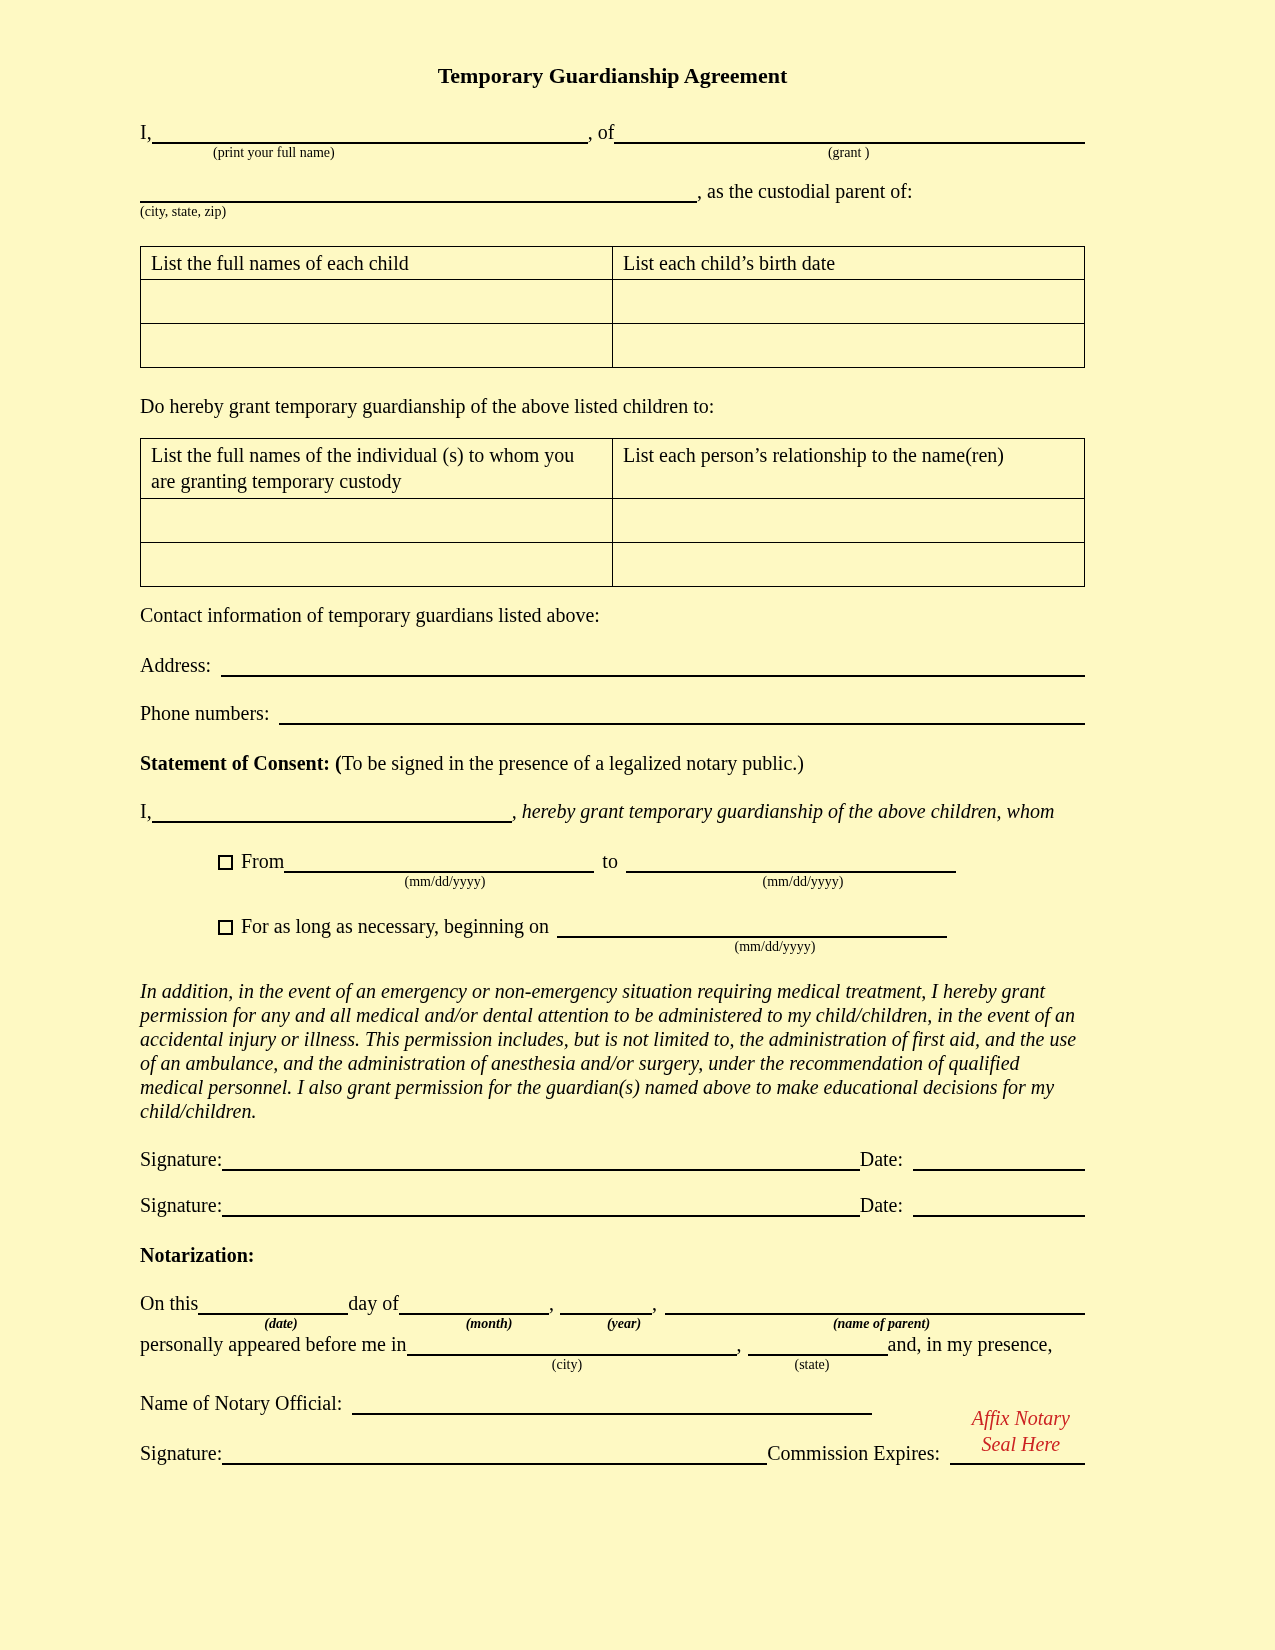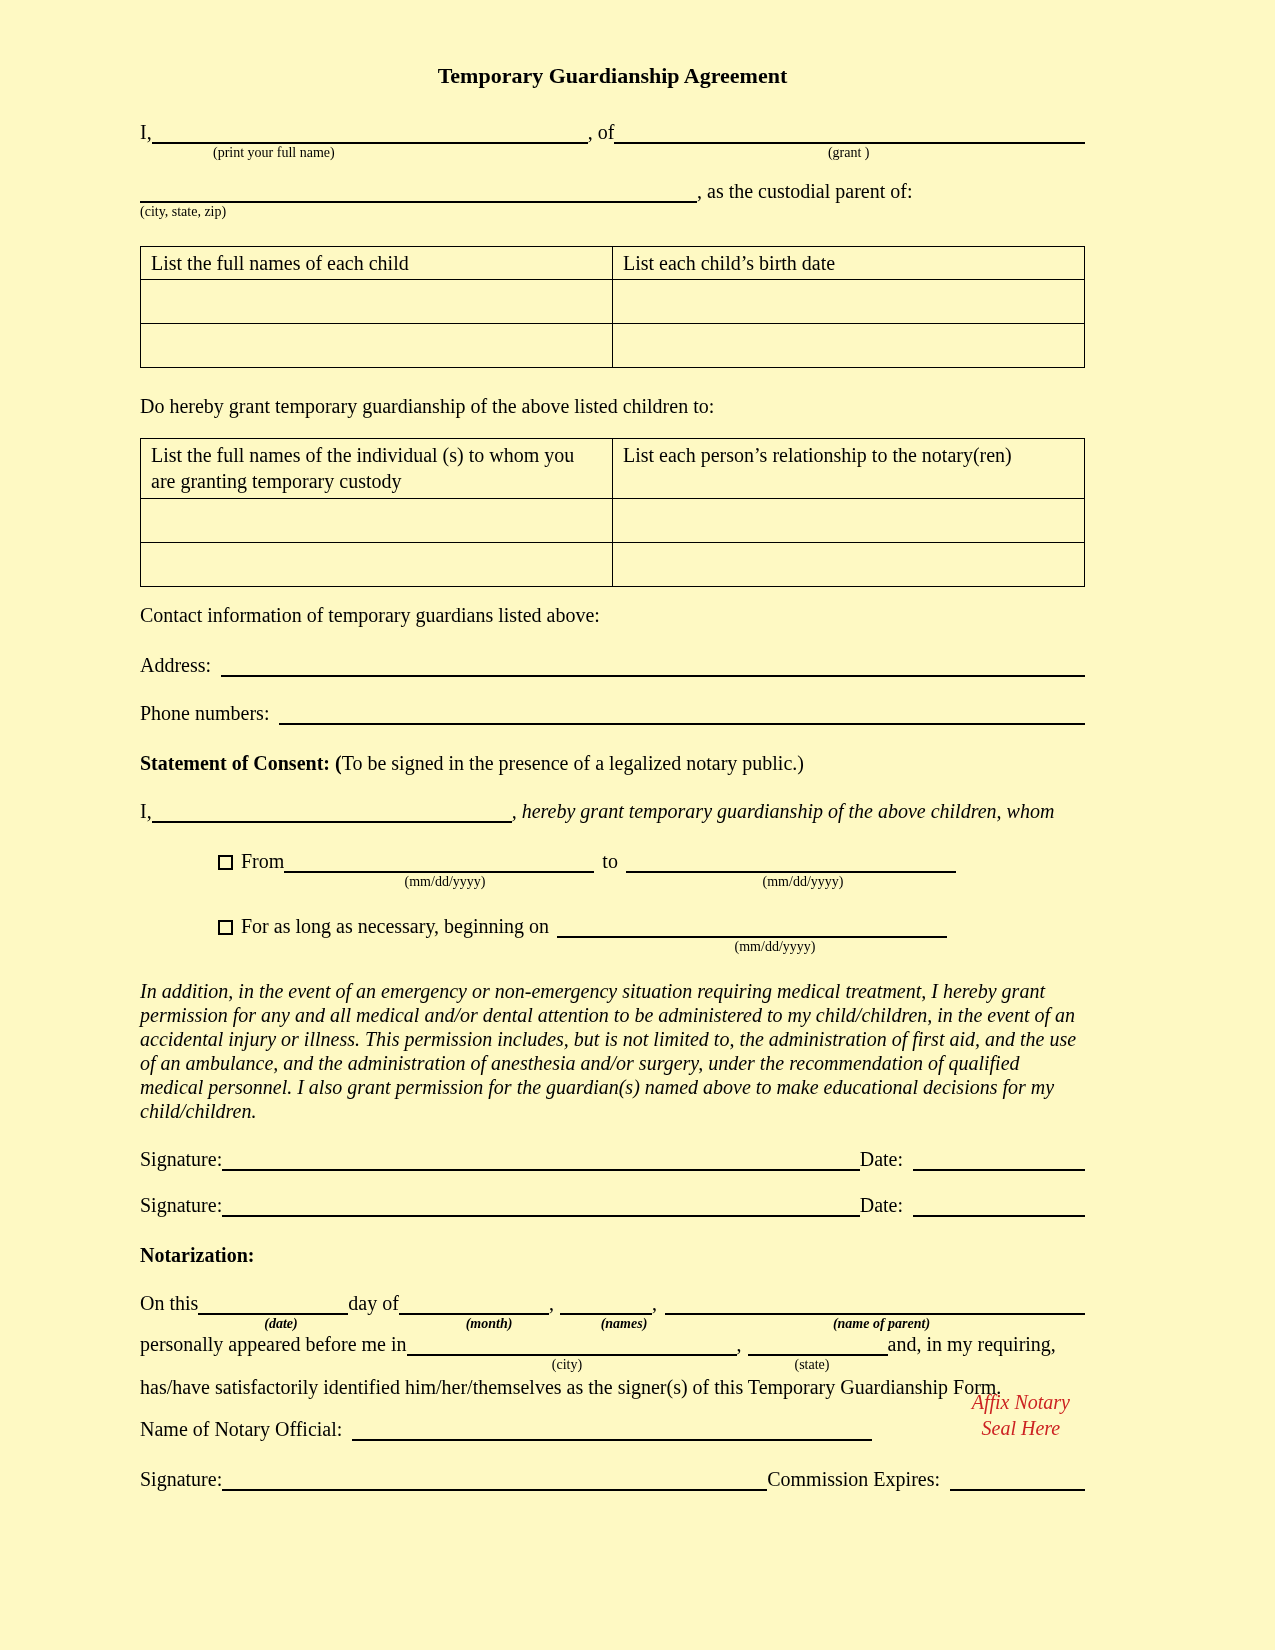--- a/index.html
+++ b/index.html
@@ -71,21 +71,21 @@
     </tr>
   </tbody>
     </table>
 
   <p style="margin-bottom:20px">Do hereby grant temporary guardianship of the above listed children to:</p>
 
   <table style="margin-bottom:16px">
     <tbody>
         <tr>
       <th style="width:50%;height:60px">List the full names of the individual (s) to whom you are granting temporary custody</th>
-      <th>List each person’s relationship to the notary(ren)</th>
+      <th>List each person’s relationship to the name(ren)</th>
     </tr>
     <tr>
       <td class="fill"></td>
       <td class="fill"></td>
     </tr>
     <tr>
       <td class="fill"></td>
       <td class="fill"></td>
     </tr>
   </tbody>
@@ -157,38 +157,37 @@
     <span class="lbl">day of</span>
     <span class="blank" style="width:150px"></span>
     <span class="lbl">,</span>
     <span class="blank" style="width:92px;margin-left:6px"></span>
     <span class="lbl">,</span>
     <span class="blank grow" style="margin-left:8px"></span>
   </div>
   <div class="hints bi">
     <span class="c" style="margin-left:66px;width:150px">(date)</span>
     <span class="c" style="margin-left:58px;width:150px">(month)</span>
-    <span class="c" style="margin-left:14px;width:92px">(names)</span>
+    <span class="c" style="margin-left:14px;width:92px">(year)</span>
     <span class="c" style="margin-left:8px;flex:1 1 auto">(name of parent)</span>
   </div>
 
   <div class="row">
     <span class="lbl">personally appeared before me in</span>
     <span class="blank" style="width:330px"></span>
     <span class="lbl">,</span>
     <span class="blank" style="width:140px;margin-left:6px"></span>
-    <span class="lbl">and, in my requiring,</span>
+    <span class="lbl">and, in my presence,</span>
   </div>
   <div class="hints" style="margin-bottom:2px">
     <span class="c" style="margin-left:262px;width:330px">(city)</span>
     <span class="c" style="margin-left:10px;width:140px">(state)</span>
   </div>
 
   <div style="position:relative">
-    <p>has/have satisfactorily identified him/her/themselves as the signer(s) of this Temporary Guardianship Form.</p>
 
     <div class="seal-note" style="color: rgb(204, 34, 34);">
       <div>Affix Notary</div>
       <div>Seal Here</div>
     </div>
 
     <div class="row" style="margin-top:18px;margin-bottom:26px">
       <span class="lbl" style="margin-right:10px">Name of Notary Official:</span>
       <span class="blank" style="width:520px"></span>
     </div>

